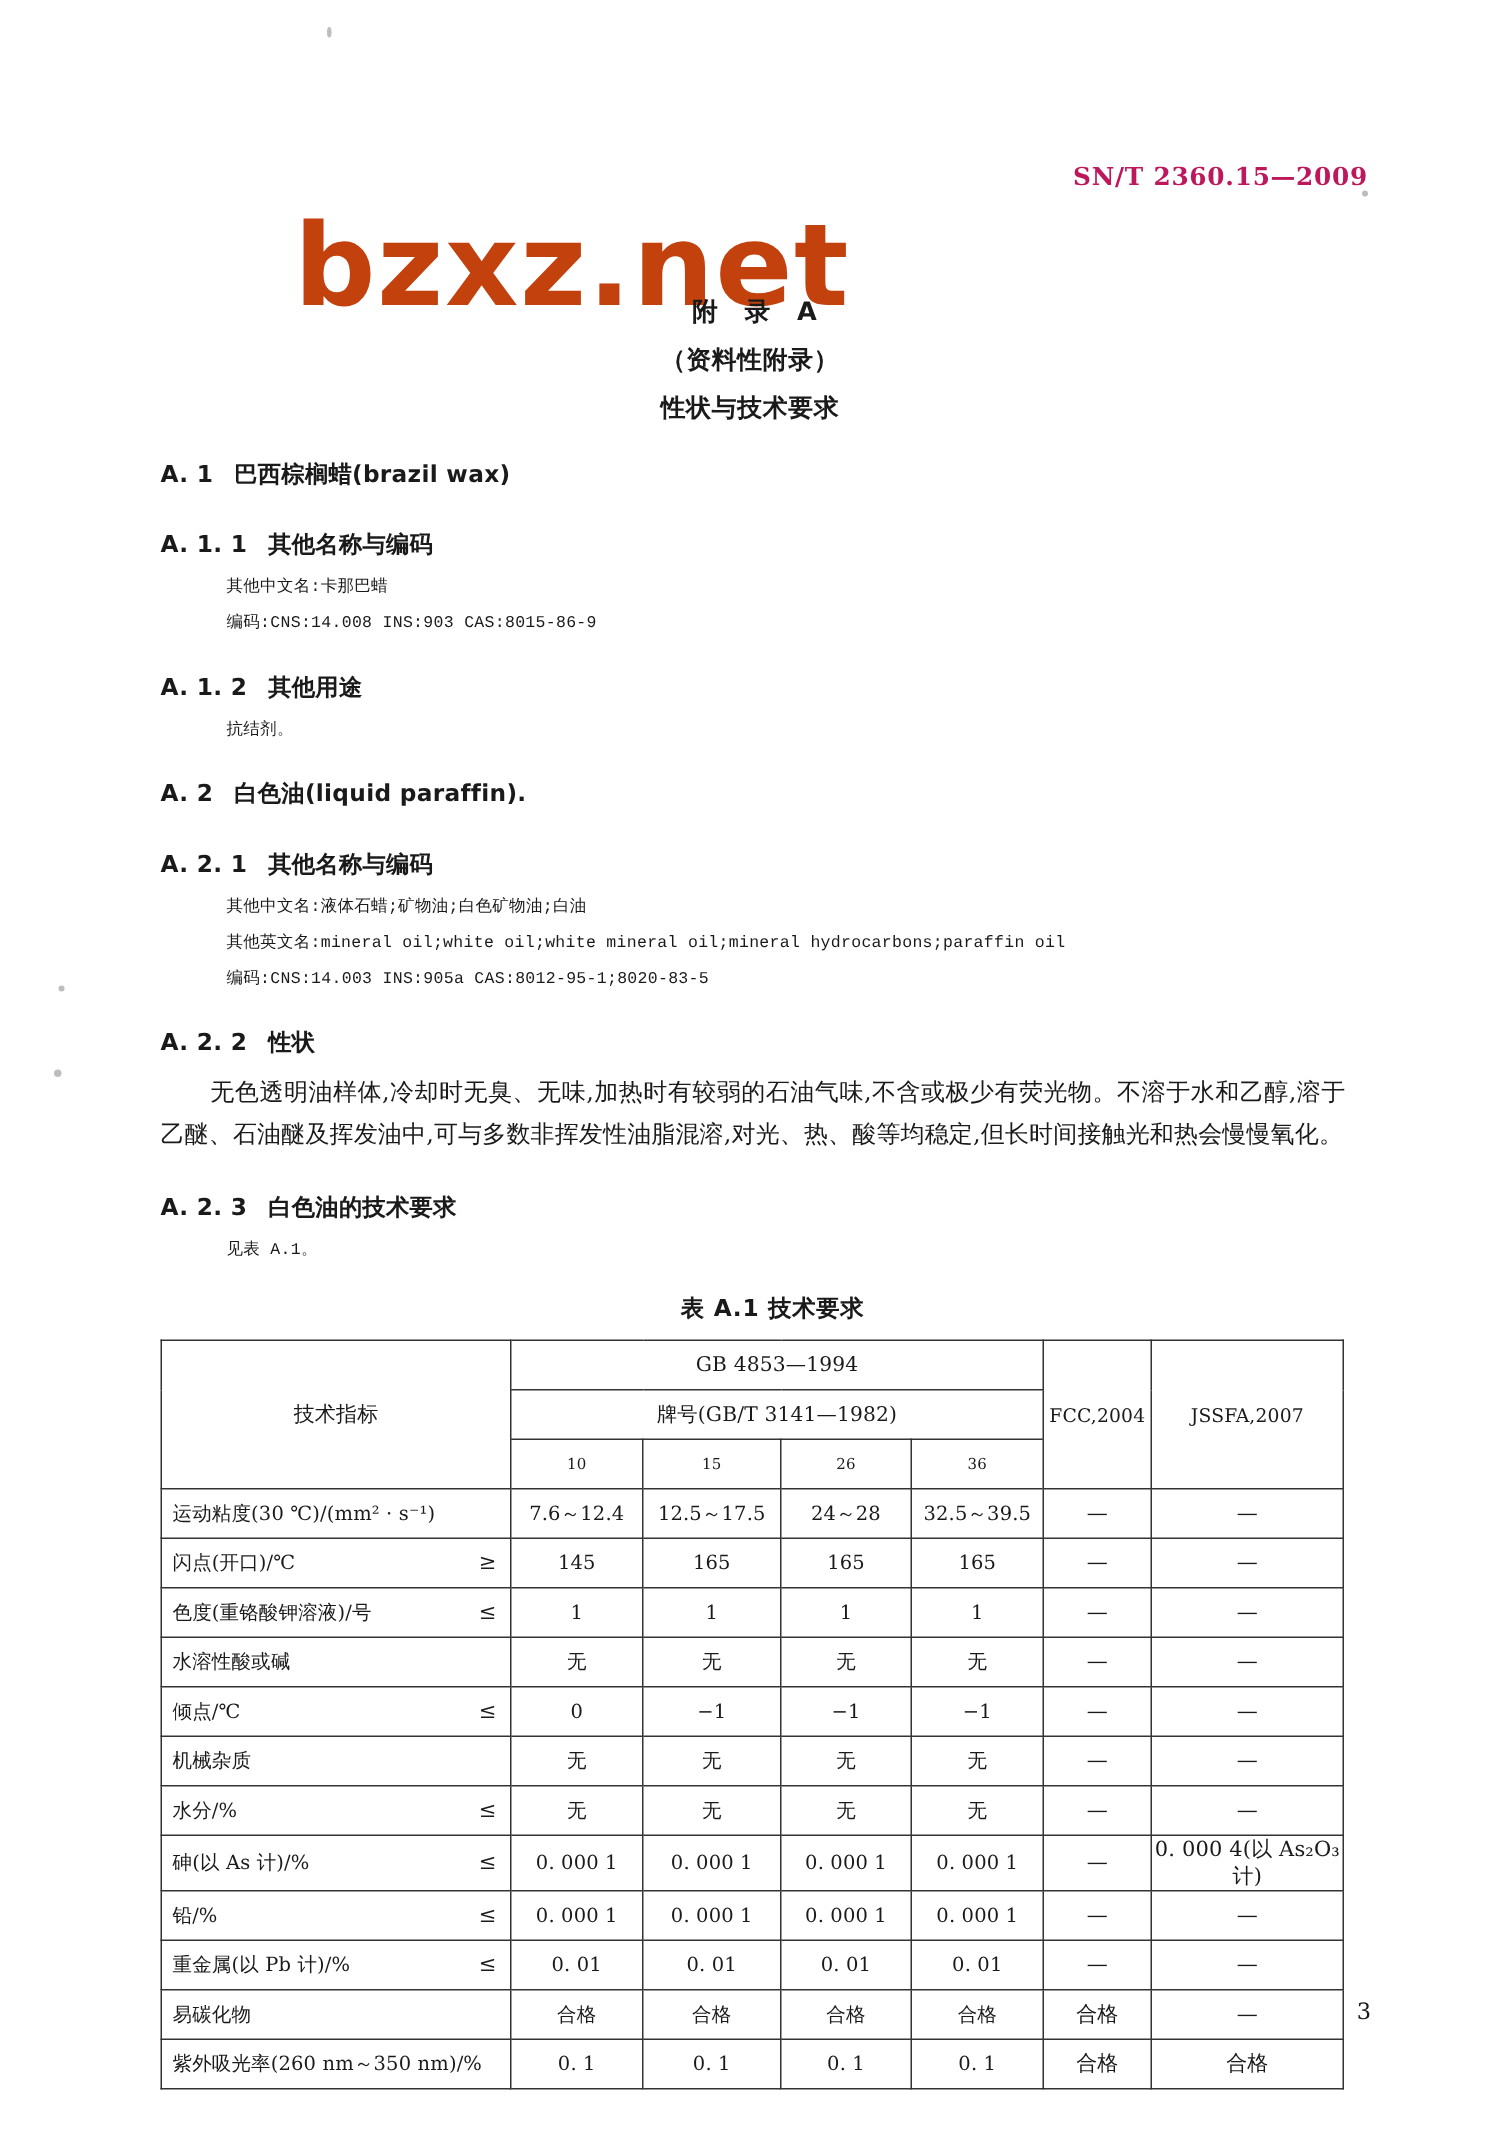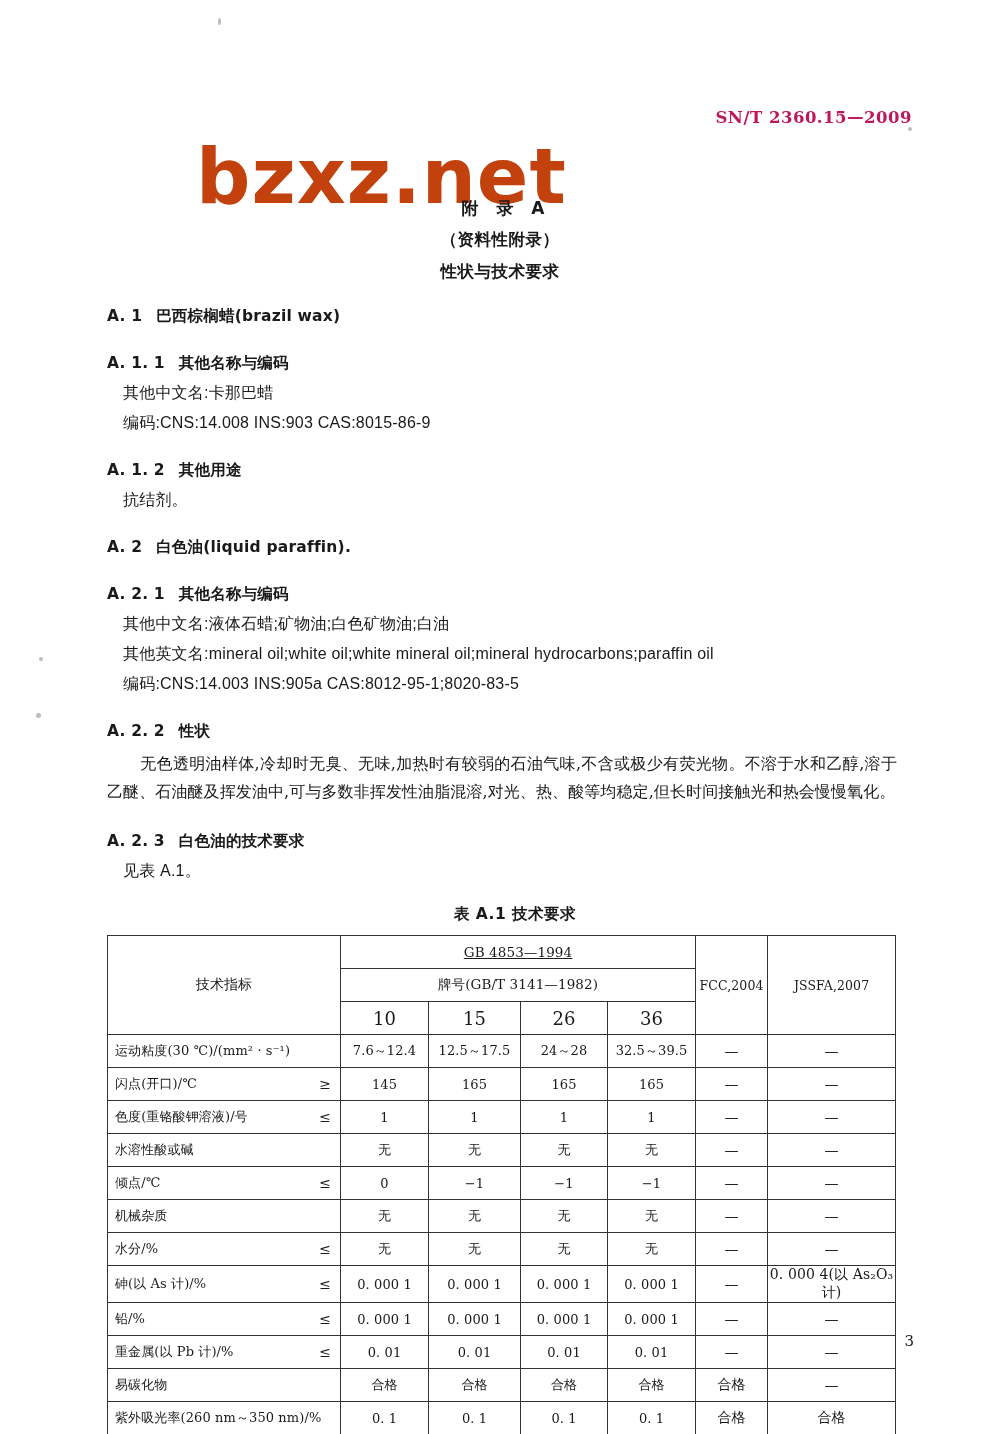--- a/index.html
+++ b/index.html
@@ -94,24 +94,24 @@
     margin-top: 26px;
     letter-spacing: 0.2px;
     white-space: nowrap;
   }
   .clause .num {
     margin-right: 14px;
   }
   .clause.sub {
   }
   .detail {
-    font-family: Liberation Sans, sans-serif;
-    font-size: 16px;
+    font-family: Liberation Mono, monospace;
+    font-size: 11px;
     margin-top: 9px;
-    margin-left: 16px;
+    margin-left: 44px;
     letter-spacing: 0.2px;
     white-space: nowrap;
   }
   .para {
     font-family: "DejaVu Serif", "Liberation Serif", serif;
     font-size: 16px;
     line-height: 1.72;
     margin-top: 8px;
     text-align: justify;
     letter-spacing: 0.1px;
@@ -159,23 +159,23 @@
     white-space: nowrap;
   }
   td.ind .op {
     position: absolute;
     right: 9px;
     top: 50%;
     transform: translateY(-50%);
     font-size: 14px;
   }
   .hdr-ind { height: 94px; font-size: 14px; }
-  .hdr-top { height: 30px; font-size: 13.5px; text-decoration: underline; }
+  .hdr-top { height: 30px; font-size: 13.5px; }
   .hdr-mid { height: 33px; font-size: 13.5px; }
-  .hdr-grade { height: 31px; font-size: 18px; }
+  .hdr-grade { height: 31px; font-size: 10px; }
   .src { font-size: 12.5px; }
   .dash { font-size: 14px; }
 
   
   .page-num {
     position: absolute;
     right: 86px;
     top: 1332px;
     font-family: "DejaVu Serif", "Liberation Serif", serif;
     font-size: 15px;

